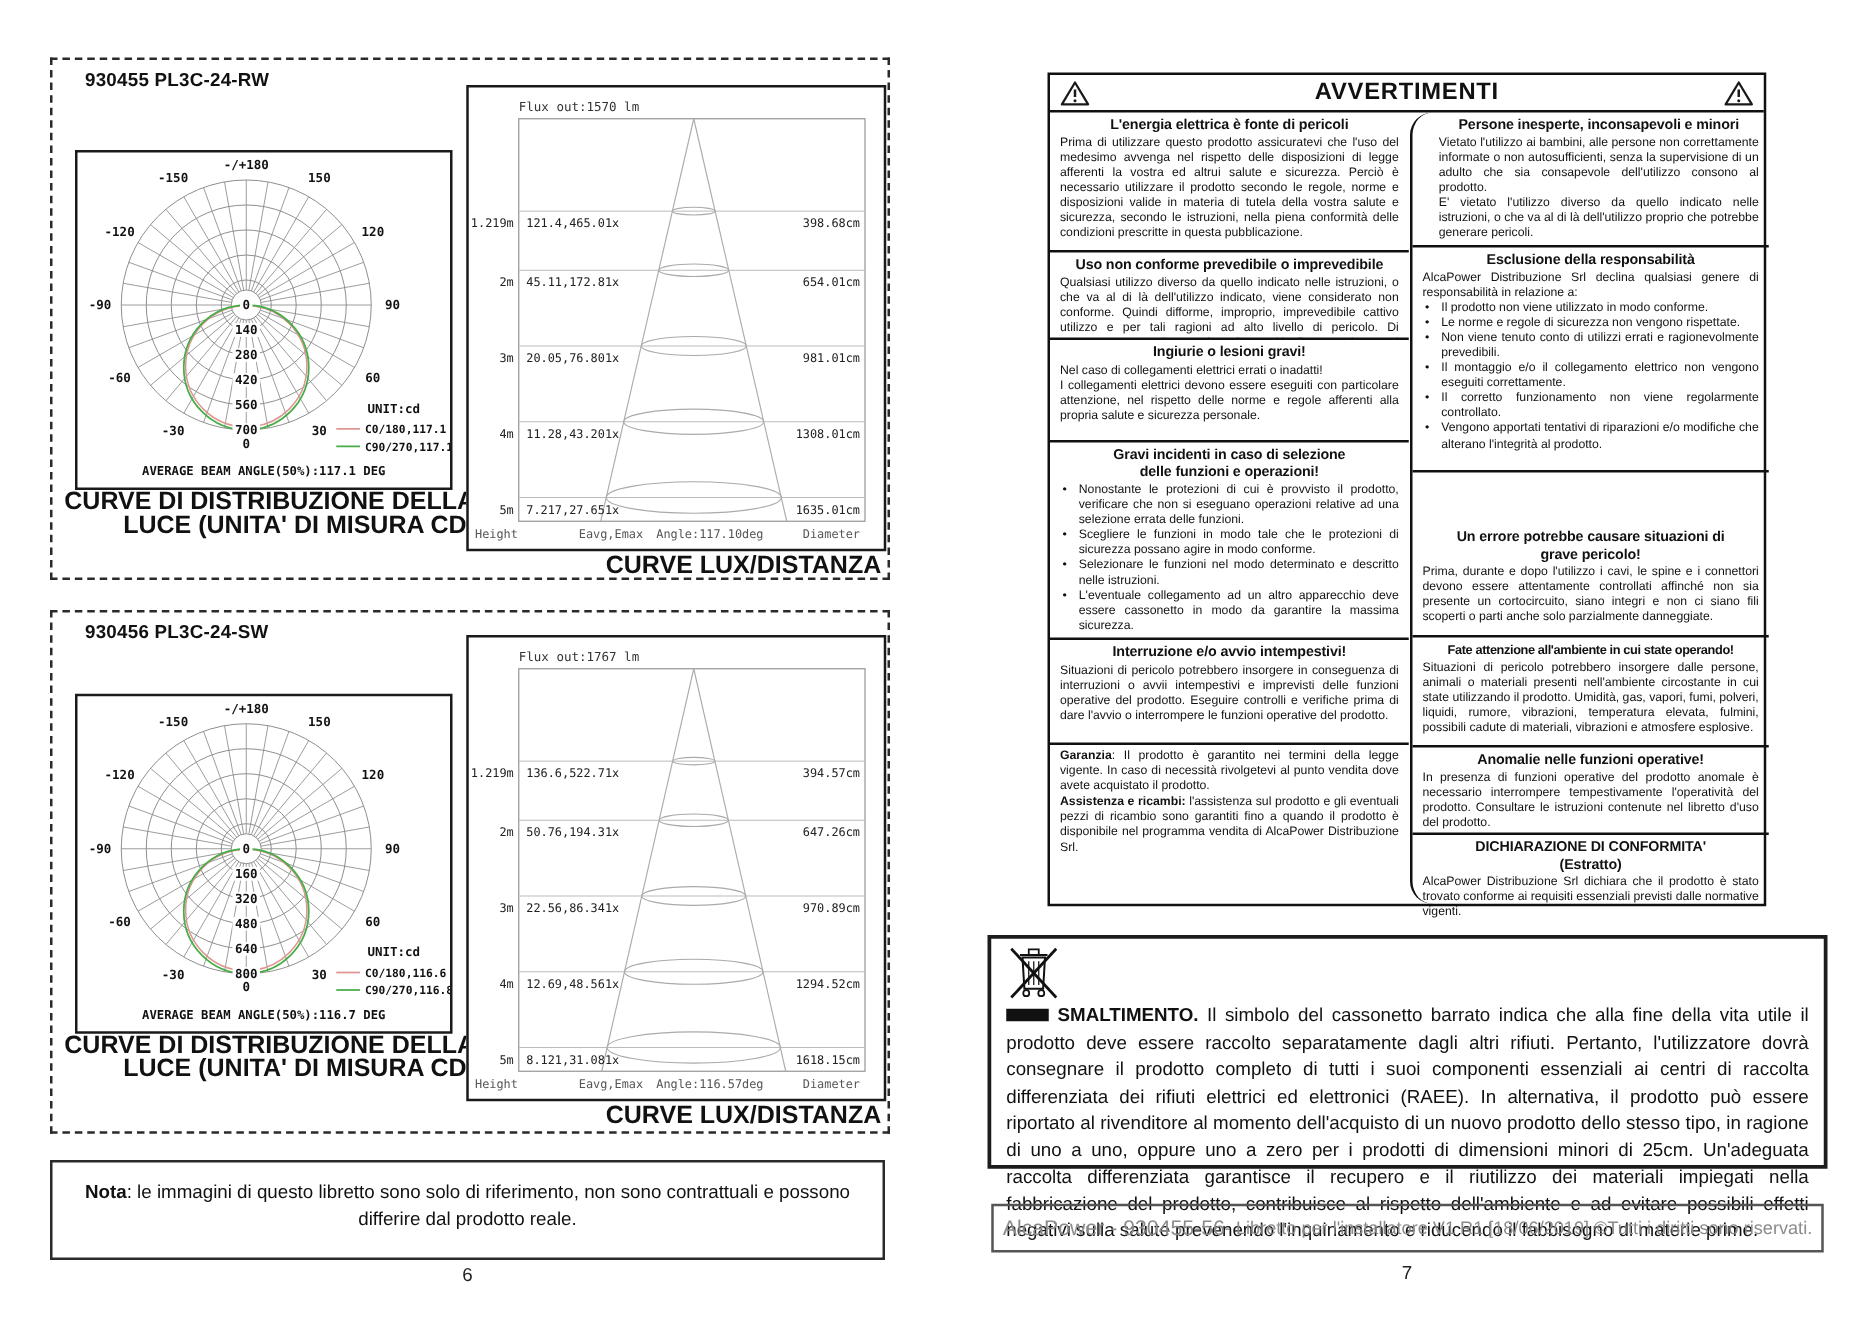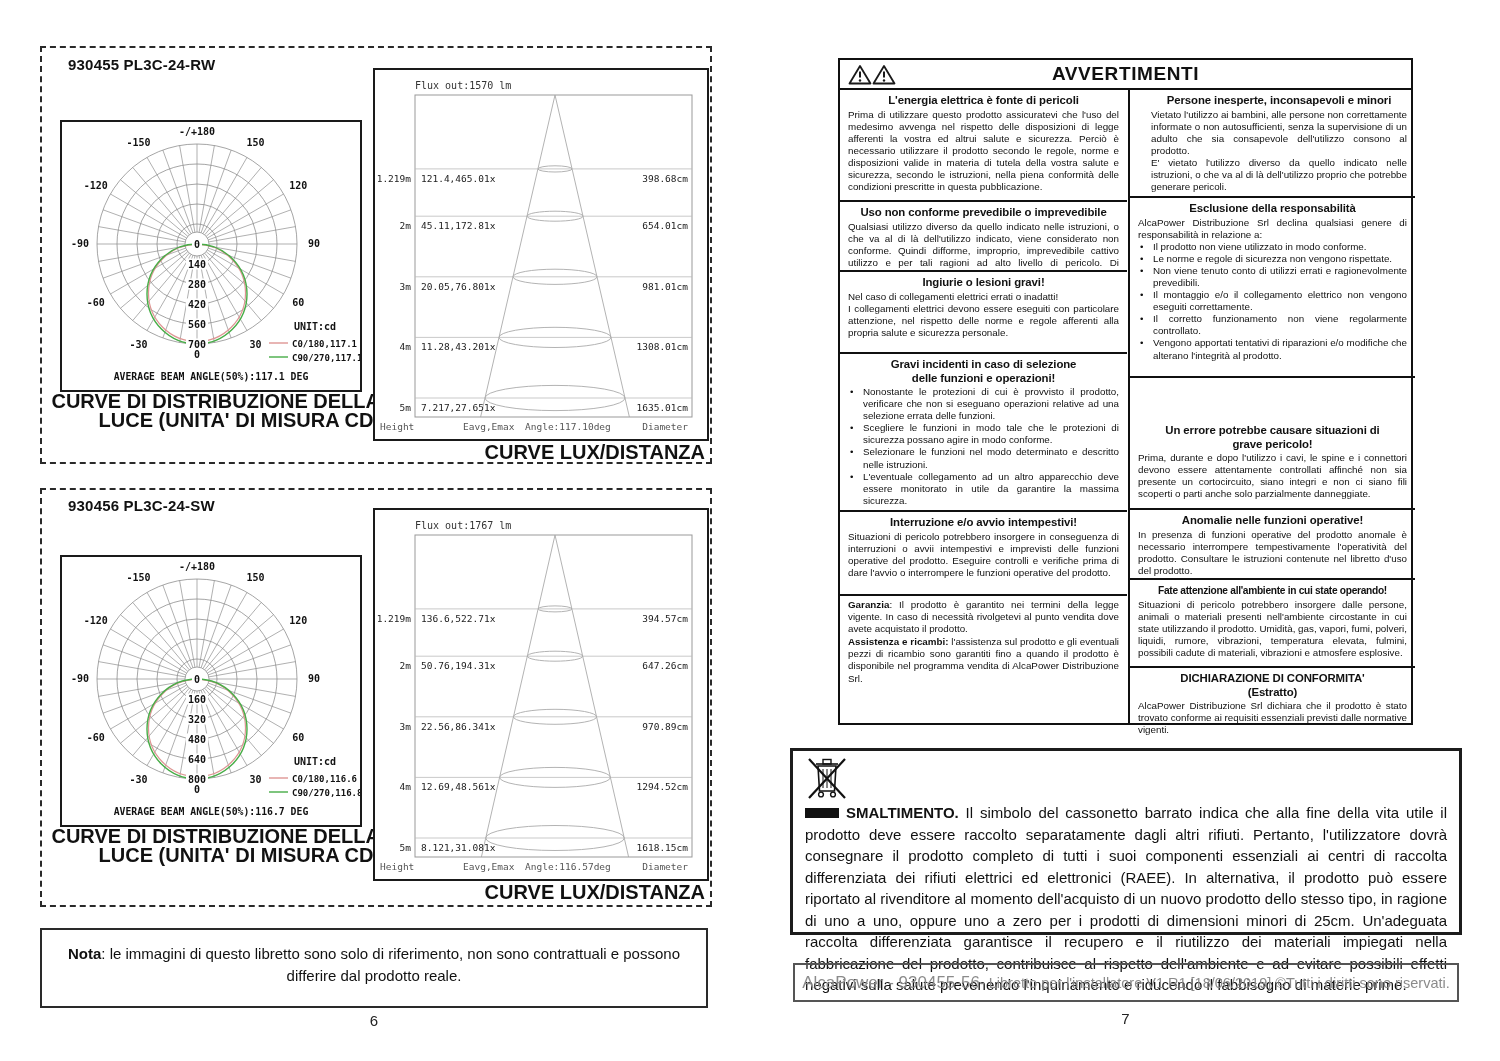--- a/index.html
+++ b/index.html
@@ -11,24 +11,24 @@
   .product-code{font-weight:bold;font-size:15px;letter-spacing:0.2px;}
   .polar-box{border:2px solid #1a1a1a;background:#fff;}
   .caption{font-weight:bold;font-size:20px;line-height:19px;text-align:right;}
   .lux-box{border:2px solid #1a1a1a;background:#fff;}
   .note-box{border:2px solid #2a2a2a;font-size:15px;line-height:22px;text-align:center;
             padding-top:13px;box-sizing:border-box;}
   .page-num{font-size:15px;color:#222;text-align:center;}
   
   .warn-table{border:2px solid #101010;box-sizing:border-box;background:#fff;}
   .warn-header{height:30px;border-bottom:2px solid #101010;display:flex;align-items:center;
-               padding:0 8px;box-sizing:border-box;position:relative;}
+               justify-content:space-between;padding:0 8px;box-sizing:border-box;position:relative;}
   .warn-title{position:absolute;left:0;right:0;text-align:center;font-weight:bold;
               font-size:19px;letter-spacing:0.6px;}
-  .warn-col{position:absolute;top:30px;bottom:0;width:287px;}
+  .warn-col{position:absolute;top:30px;bottom:0;width:287px;border-radius:18px;}
   .warn-col.right{left:288px;border-left:2px solid #101010;width:285px;}
   .warn-cell{box-sizing:border-box;border-bottom:2px solid #101010;overflow:hidden;
              padding:3px 8px 2px;font-size:9.8px;line-height:12.1px;text-align:justify;}
   .warn-cell:last-child{border-bottom:none;}
   .warn-cell .h{font-weight:bold;font-size:11.4px;line-height:13.5px;text-align:center;
                 margin:1px 0 1px;letter-spacing:-0.1px;}
   .warn-cell .h.small{font-size:10.2px;letter-spacing:-0.3px;}
   .warn-cell p{margin:0;}
   .warn-cell .lead-p{margin:0 0 1px;}
   .bul{display:flex;margin:0;}
@@ -361,21 +361,21 @@
         <div class="bul">
           <span class="dot">•</span>
           <span class="btxt">Scegliere le funzioni in modo tale che le protezioni di sicurezza possano agire in modo conforme.</span>
         </div>
         <div class="bul">
           <span class="dot">•</span>
           <span class="btxt">Selezionare le funzioni nel modo determinato e descritto nelle istruzioni.</span>
         </div>
         <div class="bul">
           <span class="dot">•</span>
-          <span class="btxt">L'eventuale collegamento ad un altro apparecchio deve essere monitorato in utile da garantire la massima sicurezza.</span>
+          <span class="btxt">L'eventuale collegamento ad un altro apparecchio deve essere cassonetto in modo da garantire la massima sicurezza.</span>
         </div>
       </div>
       <div class="warn-cell" style="height: 84px;">
         <div class="h">Interruzione e/o avvio intempestivi!</div>
         <p>Situazioni di pericolo potrebbero insorgere in conseguenza di interruzioni o avvii intempestivi e imprevisti delle funzioni operative del prodotto. Eseguire controlli e verifiche prima di dare l'avvio o interrompere le funzioni operative del prodotto.</p>
       </div>
       <div class="warn-cell nohead" style="height: 105px;">
         <p class="lead-p"><b>Garanzia</b><span>: Il prodotto è garantito nei termini della legge vigente. In caso di necessità rivolgetevi al punto vendita dove avete acquistato il prodotto.</span></p>
         <p class="lead-p"><b>Assistenza e ricambi:</b><span> l'assistenza sul prodotto e gli eventuali pezzi di ricambio sono garantiti fino a quando il prodotto è disponibile nel programma vendita di AlcaPower Distribuzione Srl.</span></p>
       </div>
@@ -412,27 +412,27 @@
         <div class="bul">
           <span class="dot">•</span>
           <span class="btxt">Vengono apportati tentativi di riparazioni e/o modifiche che alterano l'integrità al prodotto.</span>
         </div>
       </div>
       <div class="warn-cell" style="height: 90px; margin-top: 42px;">
         <div class="h">Un errore potrebbe causare situazioni di</div>
         <div class="h" style="margin-top: -1px;">grave pericolo!</div>
         <p>Prima, durante e dopo l'utilizzo i cavi, le spine e i connettori devono essere attentamente controllati affinché non sia presente un cortocircuito, siano integri e non ci siano fili scoperti o parti anche solo parzialmente danneggiate.</p>
       </div>
+      <div class="warn-cell" style="height: 88px;">
+        <div class="h small">Fate attenzione all'ambiente in cui state operando!</div>
+        <p>Situazioni di pericolo potrebbero insorgere dalle persone, animali o materiali presenti nell'ambiente circostante in cui state utilizzando il prodotto. Umidità, gas, vapori, fumi, polveri, liquidi, rumore, vibrazioni, temperatura elevata, fulmini, possibili cadute di materiali, vibrazioni e atmosfere esplosive.</p>
+      </div>
       <div class="warn-cell" style="height: 70px;">
         <div class="h">Anomalie nelle funzioni operative!</div>
         <p>In presenza di funzioni operative del prodotto anomale è necessario interrompere tempestivamente l'operatività del prodotto. Consultare le istruzioni contenute nel libretto d'uso del prodotto.</p>
-      </div>
-      <div class="warn-cell" style="height: 88px;">
-        <div class="h small">Fate attenzione all'ambiente in cui state operando!</div>
-        <p>Situazioni di pericolo potrebbero insorgere dalle persone, animali o materiali presenti nell'ambiente circostante in cui state utilizzando il prodotto. Umidità, gas, vapori, fumi, polveri, liquidi, rumore, vibrazioni, temperatura elevata, fulmini, possibili cadute di materiali, vibrazioni e atmosfere esplosive.</p>
       </div>
       <div class="warn-cell" style="height: 122px;">
         <div class="h">DICHIARAZIONE DI CONFORMITA'</div>
         <div class="h" style="margin-top: -1px;">(Estratto)</div>
         <p>AlcaPower Distribuzione Srl dichiara che il prodotto è stato trovato conforme ai requisiti essenziali previsti dalle normative vigenti.</p>
       </div>
     </div>
 </div>
 
 <div class="abs disposal-box" style="left:790px;top:748px;width:672px;height:187px;">

